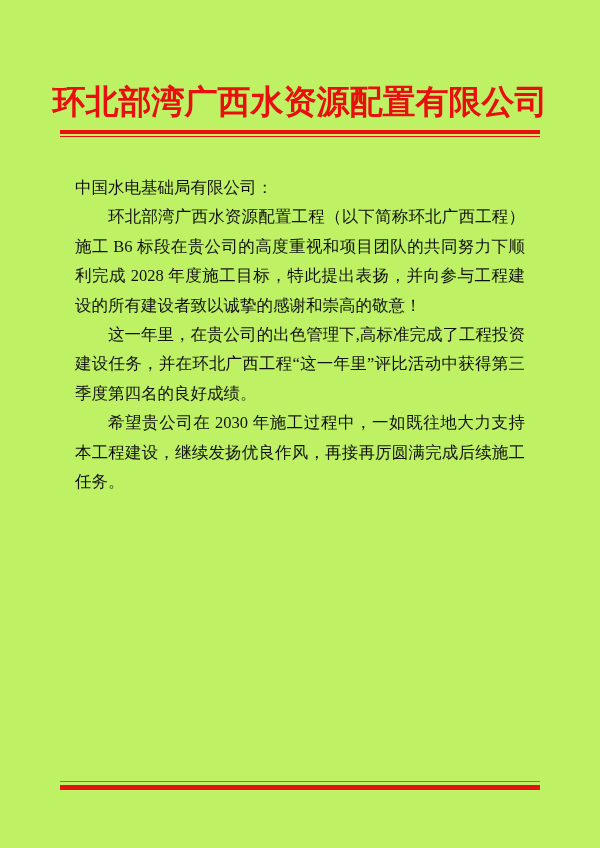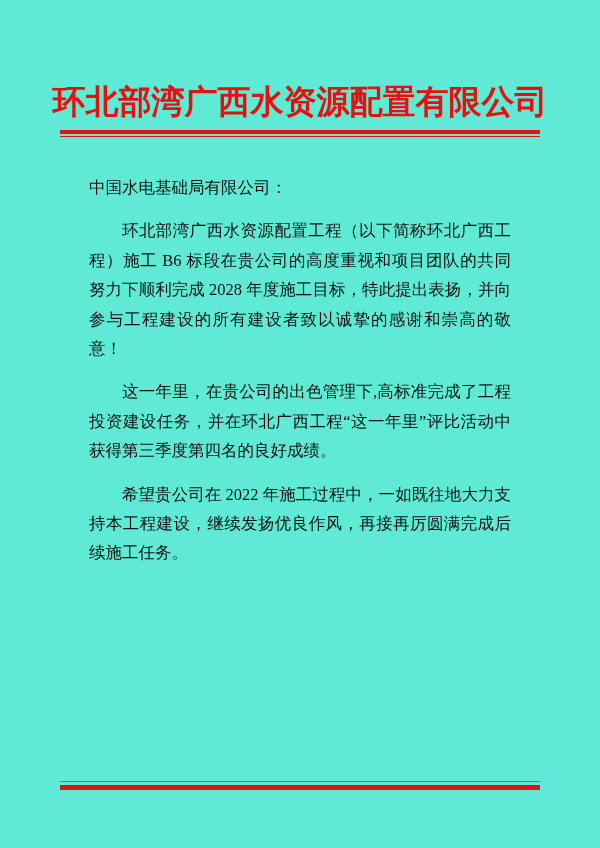--- a/index.html
+++ b/index.html
@@ -5,21 +5,21 @@
   html, body {
     margin: 0;
     padding: 0;
     background: #ffffff;
   }
   .page {
     position: relative;
     width: 600px;
     height: 848px;
     margin: 0 auto;
-    background: #5eead4;
+    background: #bef264;
     overflow: hidden;
     font-family: "Liberation Serif", "DejaVu Serif", serif;
     color: #111111;
   }
   .company-name {
     margin: 0;
     padding-top: 82px;
     text-align: center;
     color: #e8100e;
     font-weight: bold;
@@ -46,21 +46,21 @@
   }
   .letter-body {
     width: 450px;
     margin: 36px auto 0 auto;
     font-size: 16.5px;
     line-height: 29.4px;
     text-align: justify;
     text-justify: inter-ideograph;
   }
   .letter-body p {
-    margin: 14px;
+    margin: 0;
   }
   .letter-body p.indent {
     text-indent: 33px;
   }
   .footer-rule {
     position: absolute;
     left: 60px;
     top: 781px;
     width: 480px;
     border-top: 1px solid #d6504c;    
@@ -75,18 +75,18 @@
 
   <h1 class="company-name">环北部湾广西水资源配置有限公司</h1>
 
   <div class="letterhead-rule"></div>
 
 
   <div class="letter-body">
     <p class="salutation">中国水电基础局有限公司：</p>
     <p class="indent">环北部湾广西水资源配置工程（以下简称环北广西工程）施工 B6 标段在贵公司的高度重视和项目团队的共同努力下顺利完成 2028 年度施工目标，特此提出表扬，并向参与工程建设的所有建设者致以诚挚的感谢和崇高的敬意！</p>
     <p class="indent">这一年里，在贵公司的出色管理下,高标准完成了工程投资建设任务，并在环北广西工程“这一年里”评比活动中获得第三季度第四名的良好成绩。</p>
-    <p class="indent">希望贵公司在 2022 年施工过程中，一如既往地大力支持本工程建设，继续发扬优良作风，再接再厉圆满完成后续施工任务。</p>
+    <p class="indent">希望贵公司在 2030 年施工过程中，一如既往地大力支持本工程建设，继续发扬优良作风，再接再厉圆满完成后续施工任务。</p>
   </div>
 
   <div class="footer-rule"></div>
 
 </div>
 
 </body></html>

